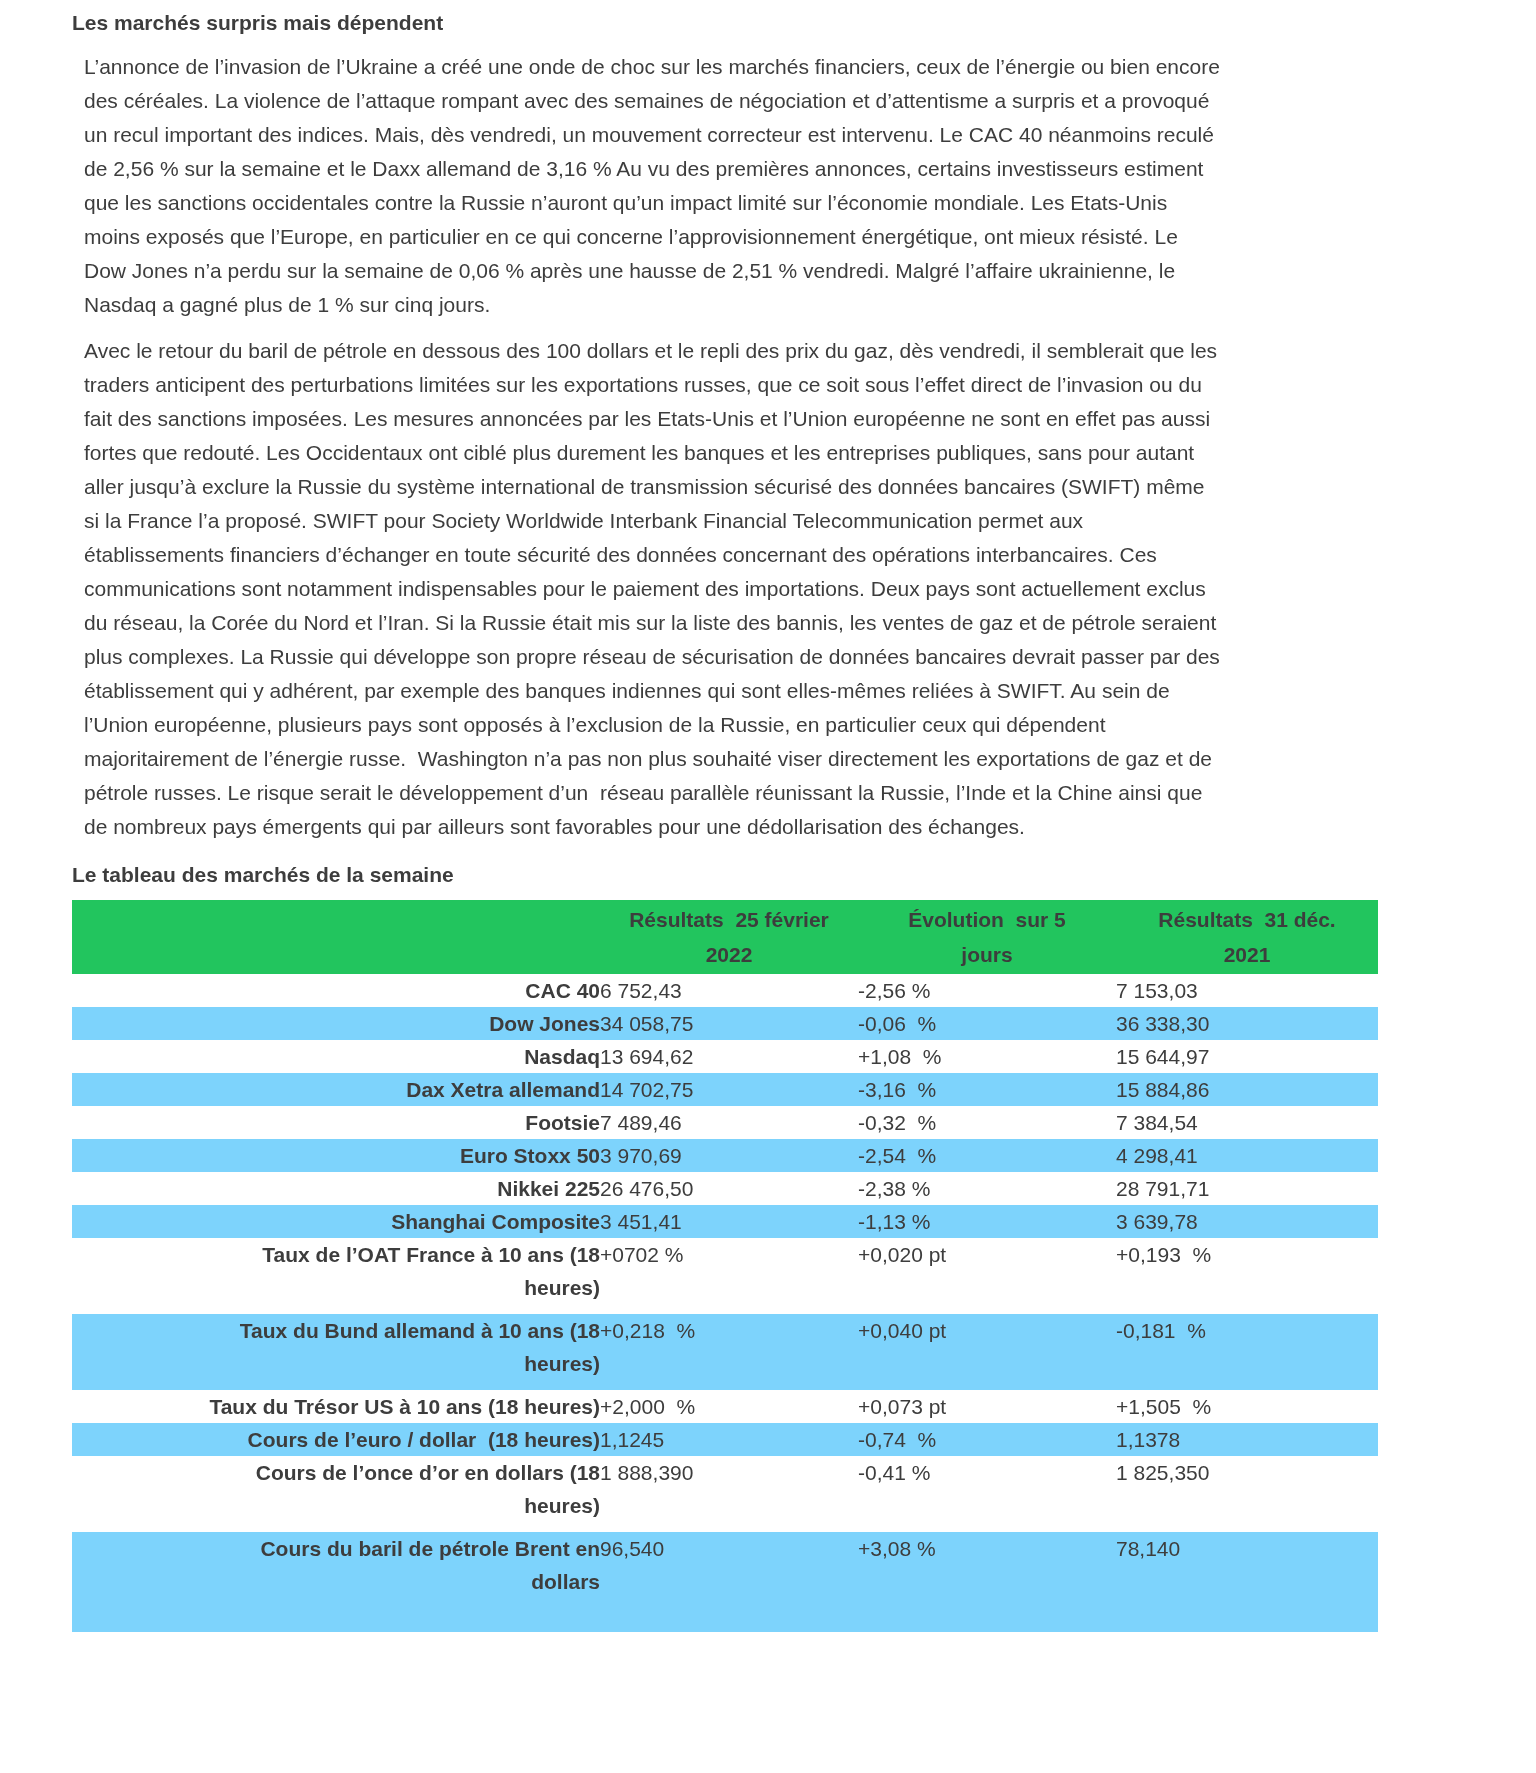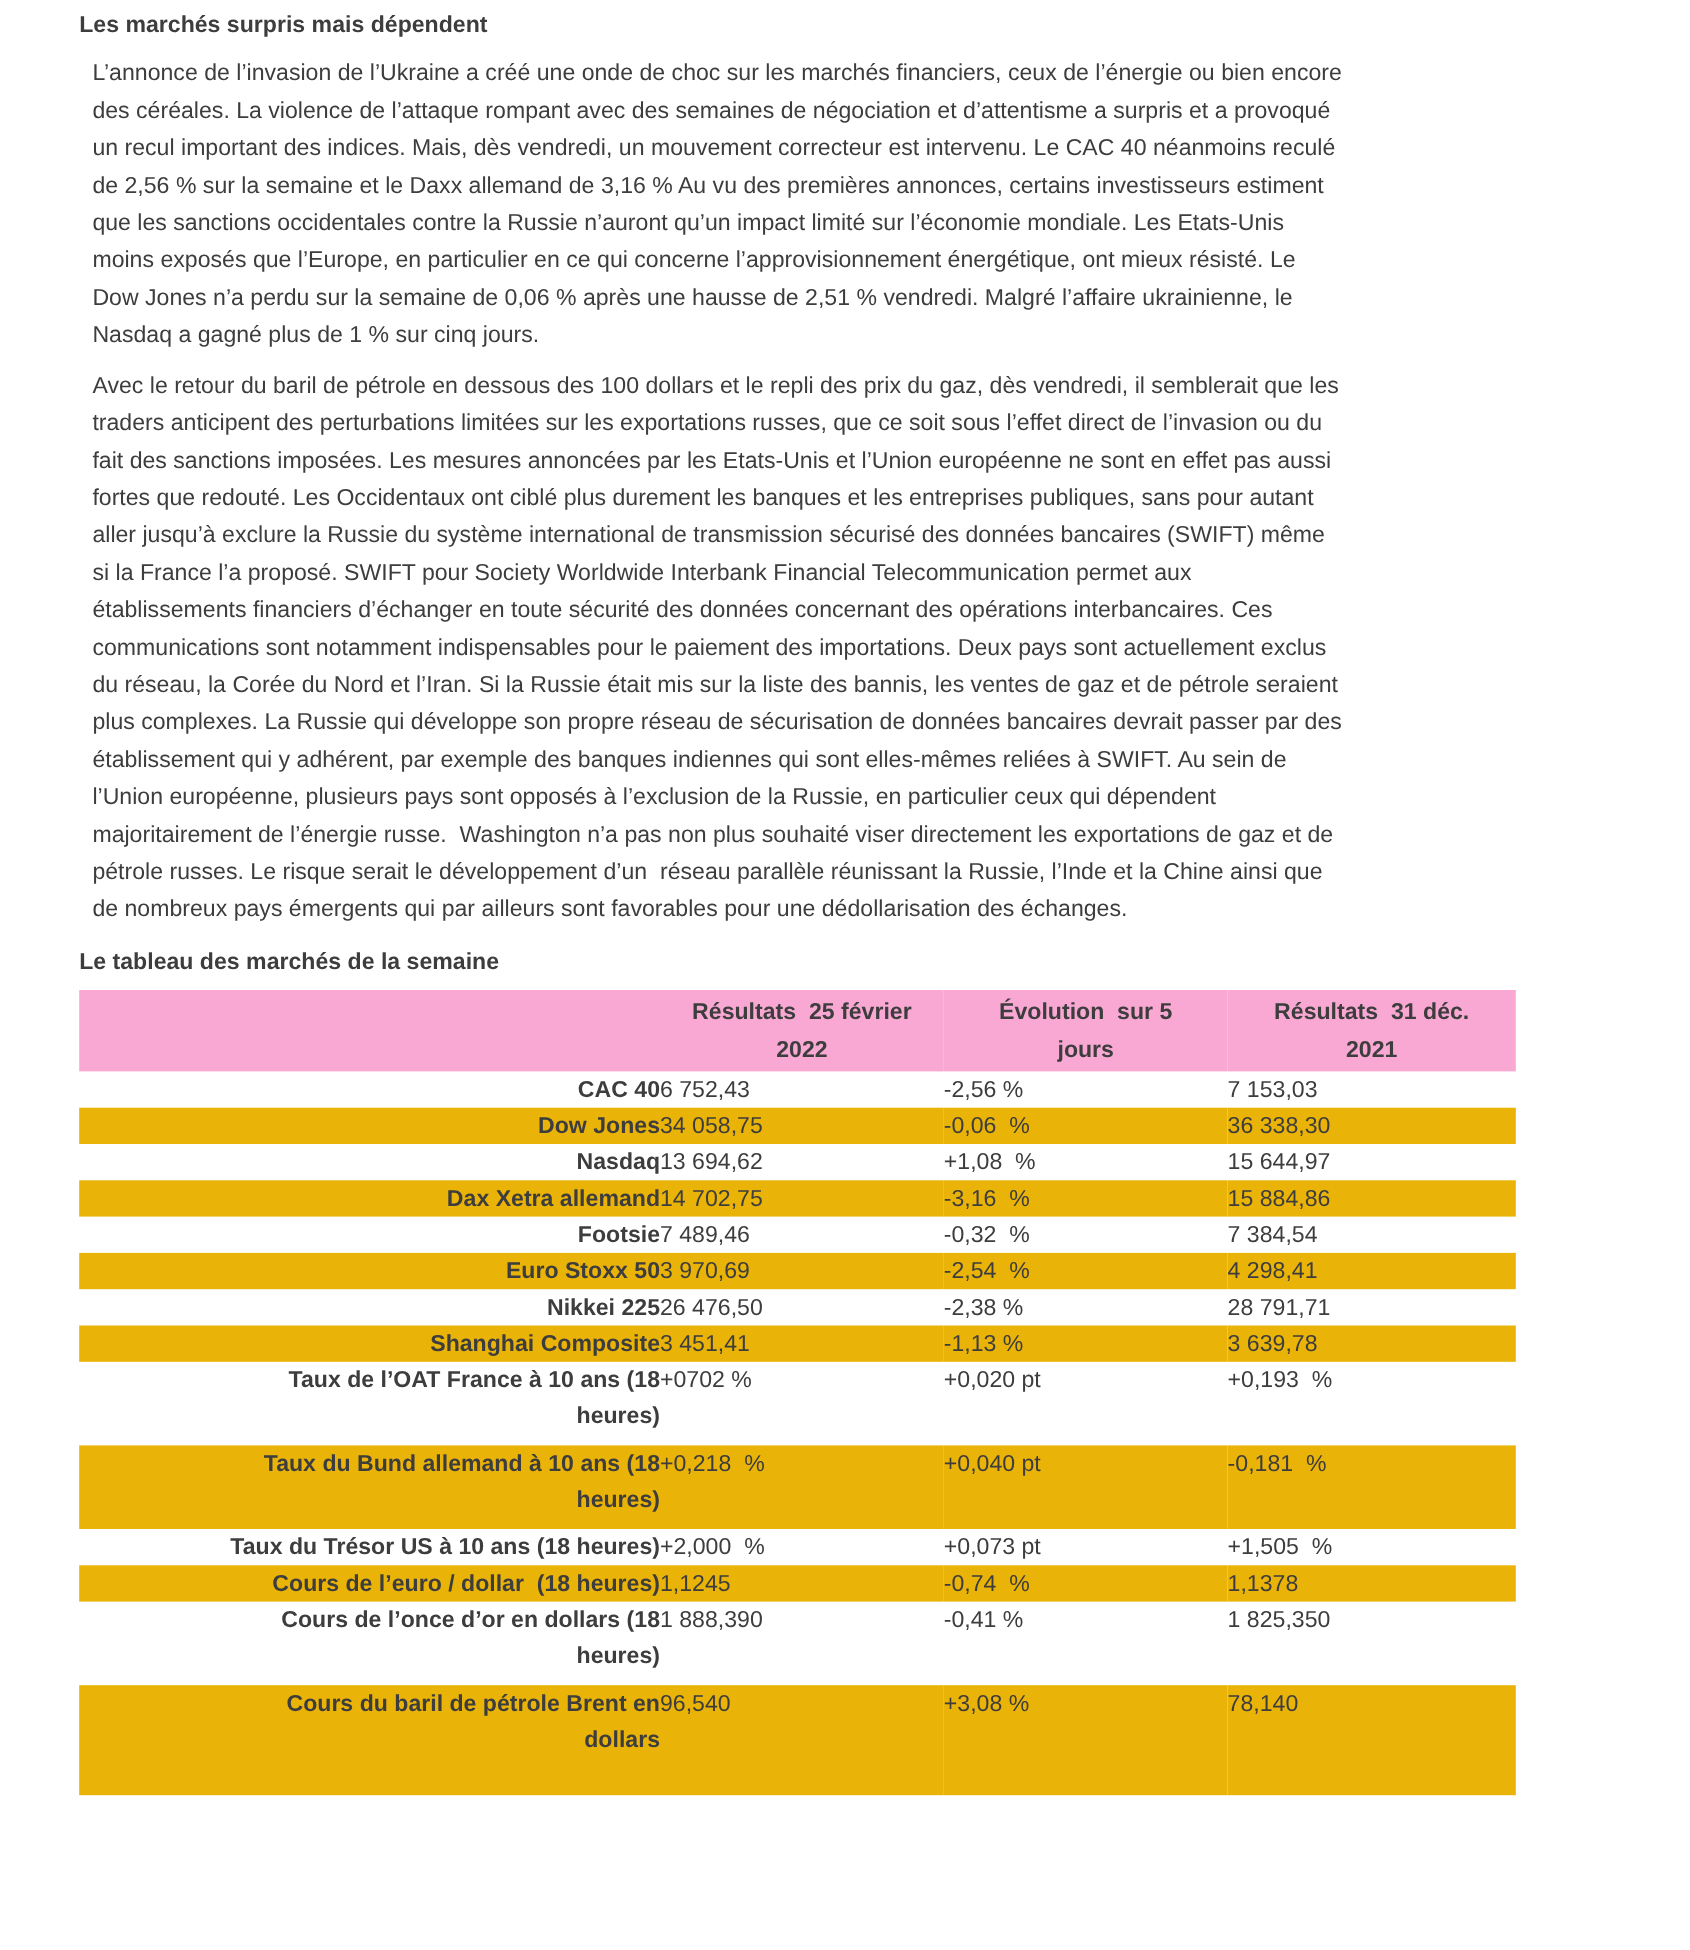--- a/index.html
+++ b/index.html
@@ -55,22 +55,22 @@
     white-space: pre-wrap;
     vertical-align: top;
     border: none;
   }
   thead th {
     font-weight: bold;
     text-align: center;
     line-height: 35px;
     padding: 2px 0;
   }
-  thead tr { background: #f9a8d4; margin-top: 48px; }
-  tr.shaded { background: #eab308; }
+  thead tr { background: #22c55e; margin-top: 48px; }
+  tr.shaded { background: #7dd3fc; }
   td {
     line-height: 33px;
     padding: 0;
   }
   td.label {
     font-weight: bold;
     text-align: right;
     padding-left: 10px;
   }
   td.val { }

